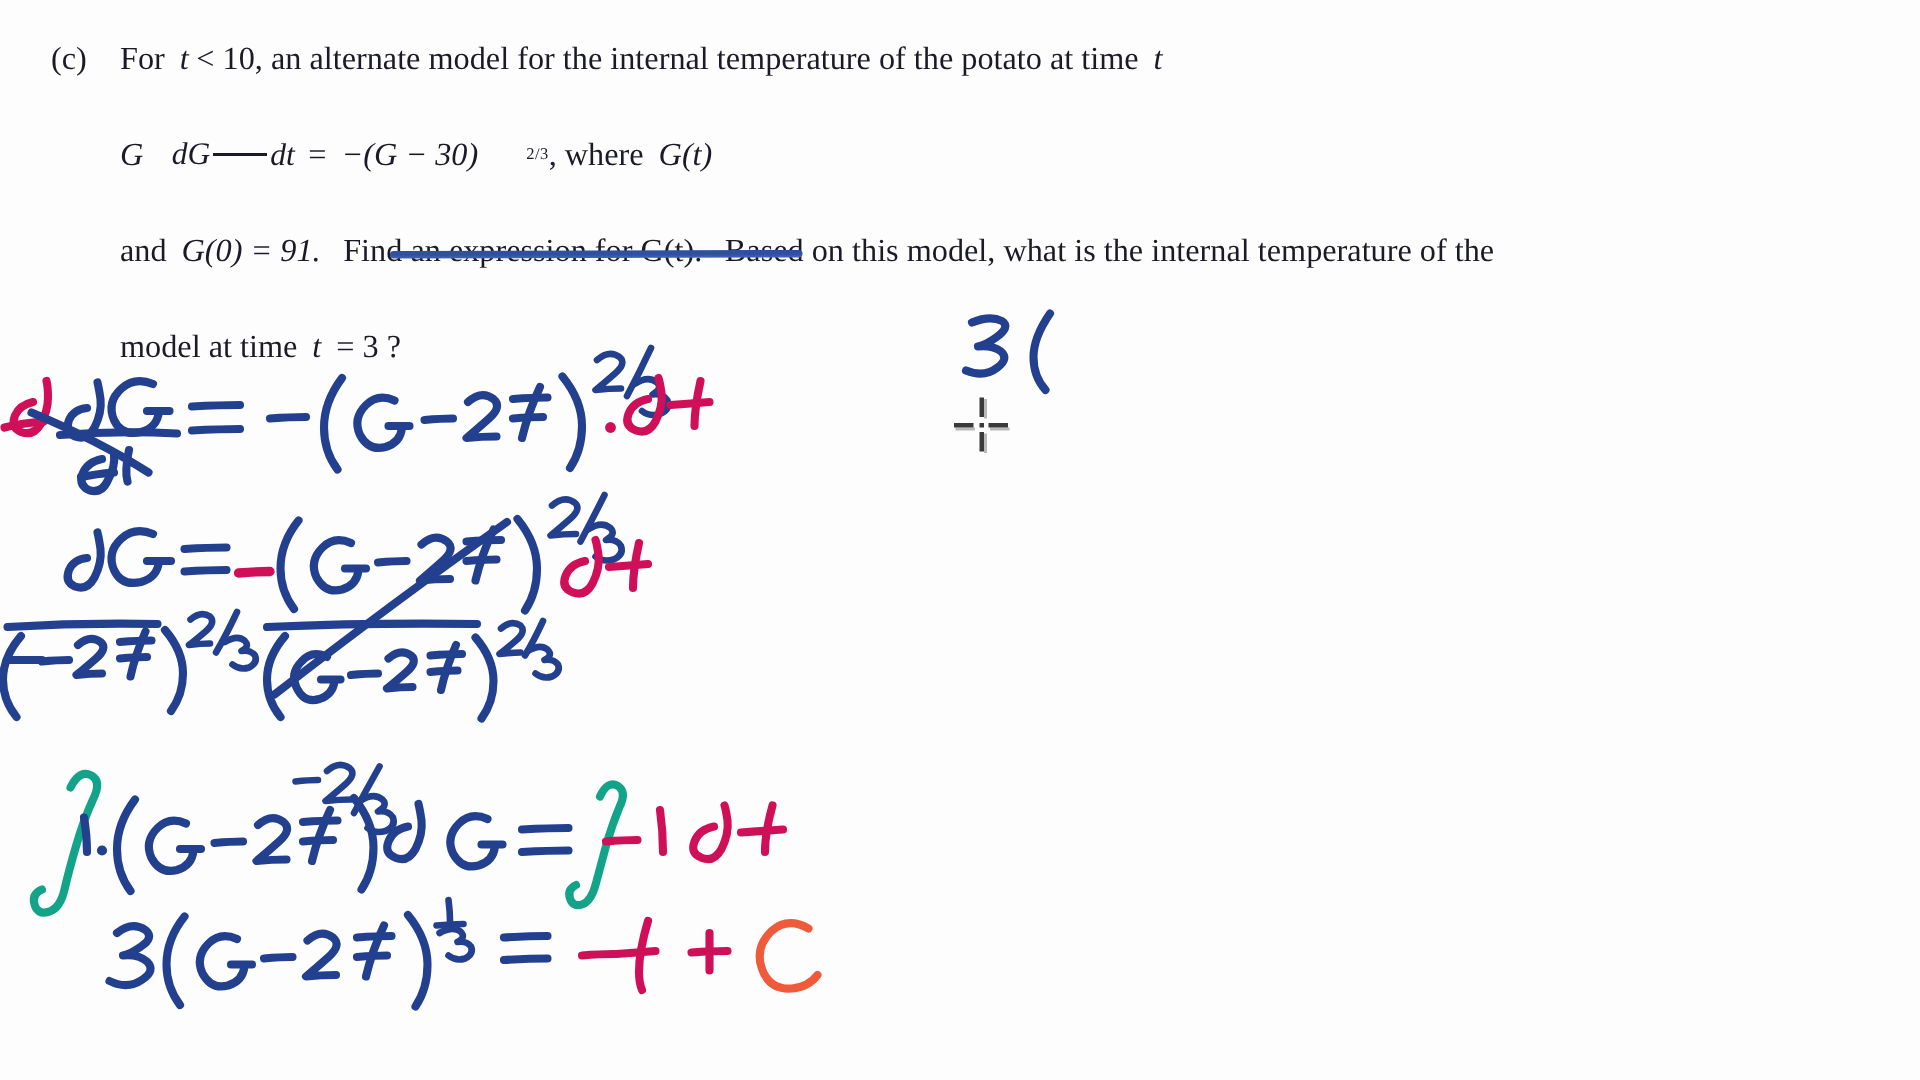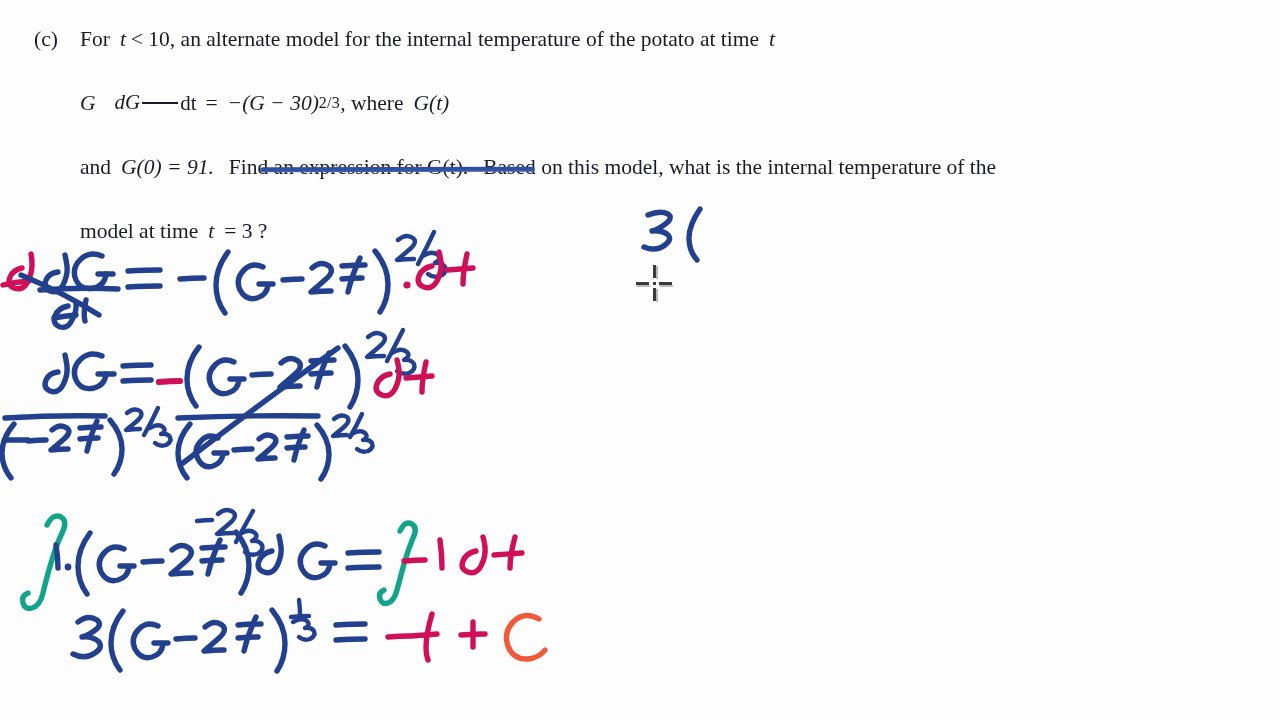--- a/index.html
+++ b/index.html
@@ -44,34 +44,35 @@
     flex-direction: row;
     align-items: center;
     justify-content: center;
     vertical-align: middle;
     margin: 0 7px;
     position: relative;
     top: -1px;
     line-height: 1;
   }
   .frac .num { font-style: italic; font-size: 21px; padding: 0 2px 1px; }
-  .frac .den { font-size: 21px; padding: 0 2px 0; }
+  .frac .den { font-style: italic; font-size: 21px; padding: 0 2px 0; }
   .frac .bar {
     display: block;
     width: 100%;
     min-width: 36px;
     height: 1.5px;
     background: #1b1b28;
   }
   .exp {
-    font-size: 16px;
+    font-size: 11px;
     vertical-align: super;
     position: relative;
     top: -1px;
     letter-spacing: 0.3px;
+    margin-left: 32px;
   }
 
   
   #hand-underline {
     position: absolute;
     left: 260px;
     top: 167px;
     width: 275px;
     height: 5px;
     background: linear-gradient(to bottom, #2f4fa0 0%, #2f4fa0 55%, #4864b3 100%);

